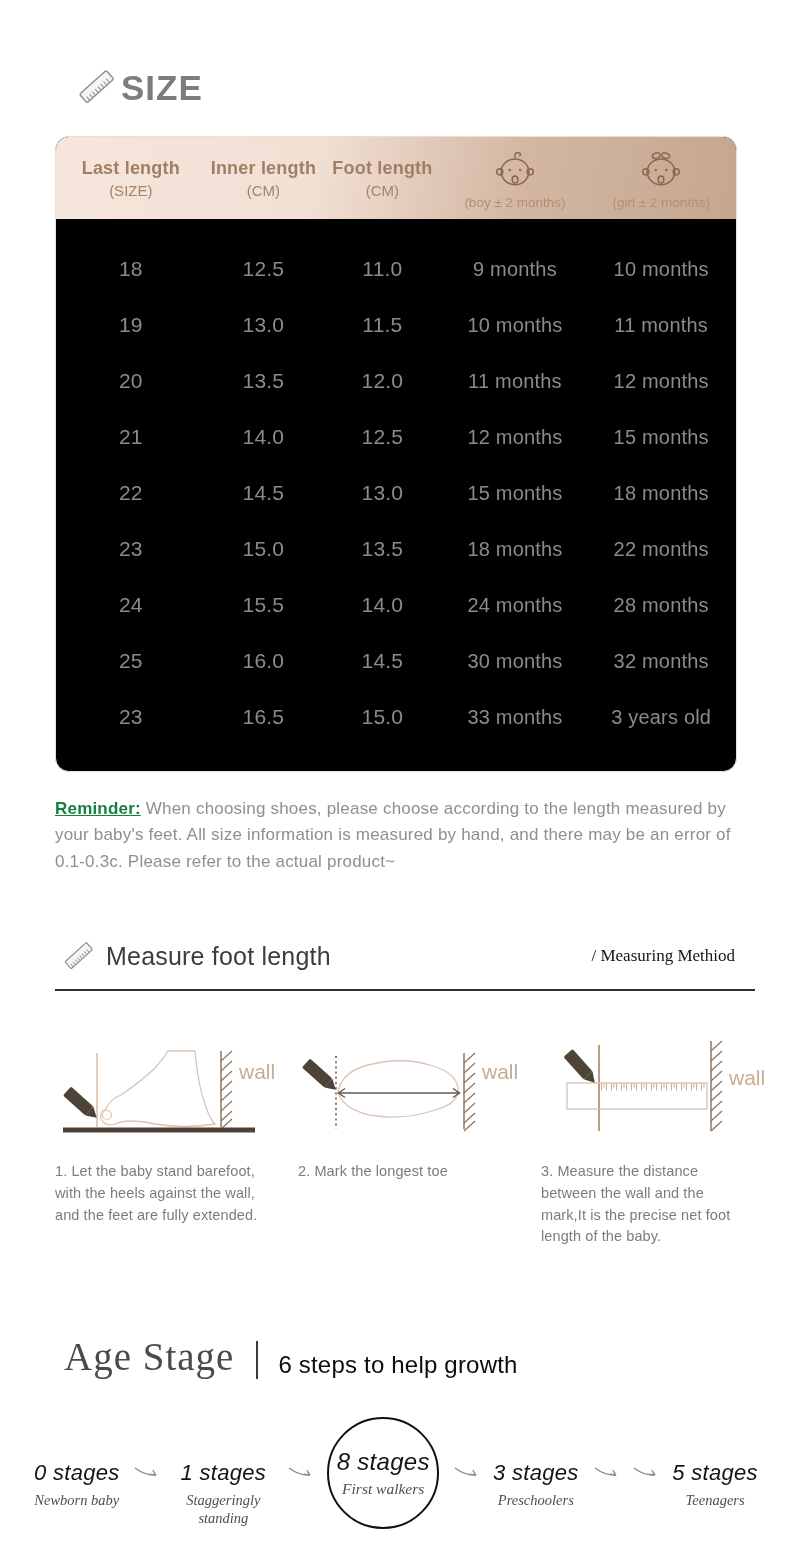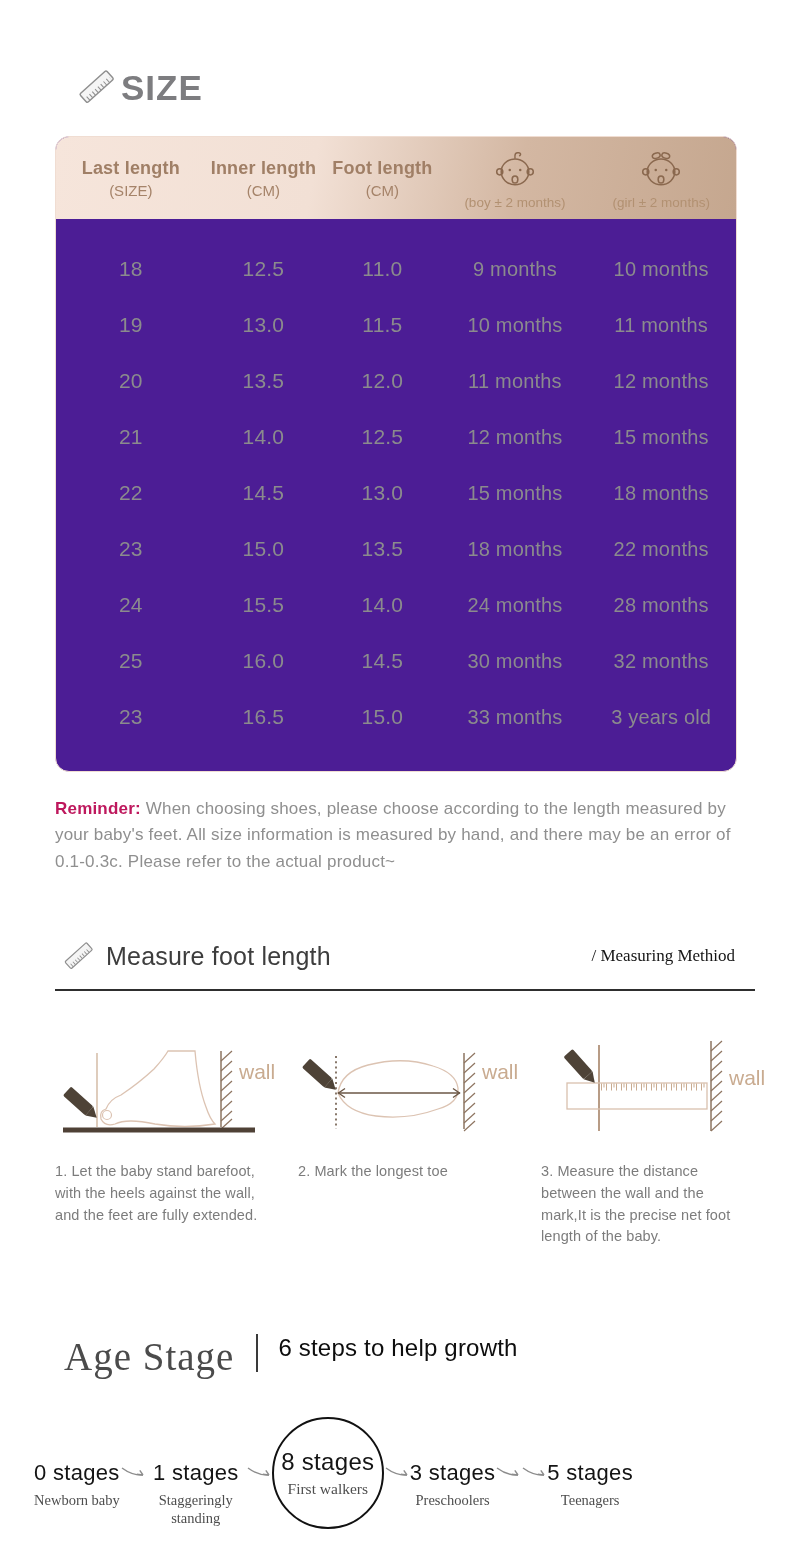--- a/index.html
+++ b/index.html
@@ -11,21 +11,21 @@
   .page{position:relative;width:790px;height:1560px;}
 
   
   .size-title-row{display:flex;align-items:flex-end;gap:3px;margin:66px 0 0 76px;}
   .size-title-row .icon{display:flex;}
   .size-title{font-size:35px;font-weight:700;color:#7d7d80;letter-spacing:1px;}
 
   
   .size-table{
     width:680px;margin:28px 0 12px 55px;
-    border:1px solid #f0ddd2;border-radius:14px;background:#4c1d95;
+    border:1px solid #f0ddd2;border-radius:14px;background:#000000;
   }
   .thead{
     display:grid;grid-template-columns:22% 17% 18% 21% 22%;
     height:82px;border-radius:13px 13px 0 0;
     background:linear-gradient(100deg,#f6e5db 0%,#f2e0d5 38%,#d3b7a2 68%,#c5a78f 100%);
     align-items:center;
   }
   .th{display:flex;flex-direction:column;align-items:center;justify-content:center;text-align:center;}
   .th-l1{font-size:18px;font-weight:600;color:#a07f66;letter-spacing:.2px;}
   .th-l2{font-size:15px;color:#a58369;margin-top:3px;}
@@ -34,21 +34,21 @@
   .tbody{padding:22px 0 26px 0;}
   .trow{display:grid;grid-template-columns:22% 17% 18% 21% 22%;height:56px;align-items:center;}
   .tcell{text-align:center;font-size:20px;color:#8b8b8d;letter-spacing:.2px;}
   .tcell.num{font-size:21px;}
 
   
   .reminder{
     width:680px;margin:24px 0 0 55px;
     font-size:17px;line-height:1.55;color:#8f8f8f;letter-spacing:.2px;
   }
-  .reminder b{color:#be185d;font-weight:700;}
+  .reminder b{color:#15803d;font-weight:700;text-decoration:underline;}
 
   
   .measure-head{
     display:flex;align-items:center;margin:64px 55px 0 62px;
   }
   .measure-head .icon{display:flex;margin-right:10px;}
   .measure-title{font-size:25px;font-weight:500;color:#3d3d3d;letter-spacing:.2px;}
   .measure-method{
     margin-left:auto;font-family:"Liberation Serif", serif;
     font-size:17px;color:#141414;
@@ -57,28 +57,28 @@
 
   .steps{display:grid;grid-template-columns:1fr 1fr 1fr;gap:18px;margin:40px 30px 0 55px;}
   .step{display:flex;flex-direction:column;}
   .step svg{display:block;}
   .step-caption{
     margin-top:20px;font-size:14.5px;color:#7c7c7c;line-height:1.5;
     letter-spacing:.1px;padding-right:14px;
   }
 
   
-  .age-head{display:flex;align-items:flex-start;margin:86px 0 0 64px;}
+  .age-head{display:flex;align-items:flex-end;margin:86px 0 0 64px;}
   .age-title{font-family:"Liberation Serif", serif;font-size:39px;color:#4b4b4b;letter-spacing:1px;}
   .age-sep{width:2px;height:38px;background:#3a3a3a;margin:0 20px 0 22px;}
   .age-subtitle{font-size:24px;color:#0d0d0d;font-weight:500;letter-spacing:.2px;}
 
   .stages{
-    display:flex;align-items:flex-start;
-    margin:36px 32px 0 34px;height:130px;
+    display:flex;align-items:flex-start;justify-content:space-between;
+    margin:36px 32px 0 34px;height:130px;font-style:italic;
   }
   .stage{display:flex;flex-direction:column;align-items:center;padding-top:45px;}
   .stage-label{font-size:22px;color:#141414;font-weight:500;letter-spacing:.3px;white-space:nowrap;}
   .stage-desc{
     font-family:"Liberation Serif", serif;font-size:14.5px;color:#4e4e4e;
     margin-top:5px;text-align:center;max-width:100px;line-height:1.25;
   }
   .stage.highlighted{
     padding-top:0;margin-top:2px;width:112px;height:112px;border:2.5px solid #111;
     border-radius:50%;justify-content:center;box-sizing:border-box;

